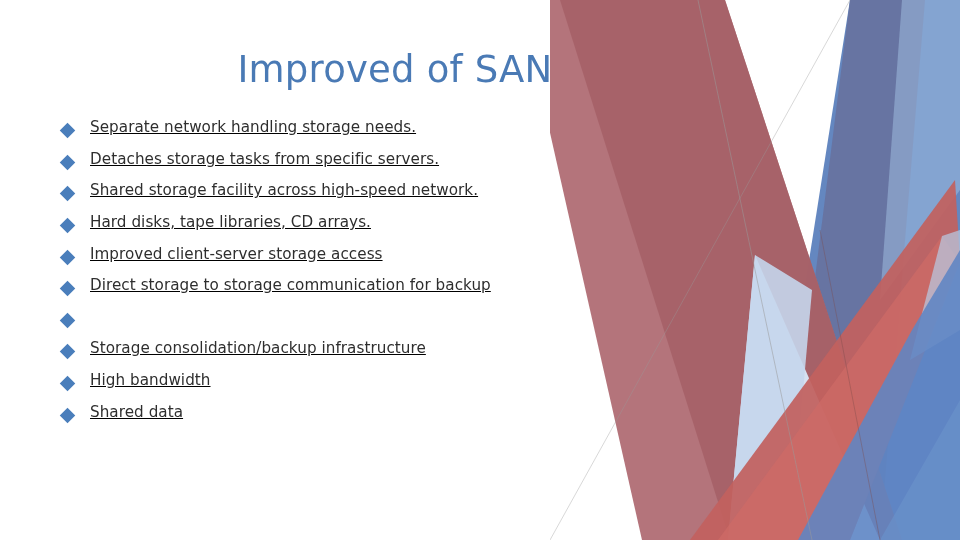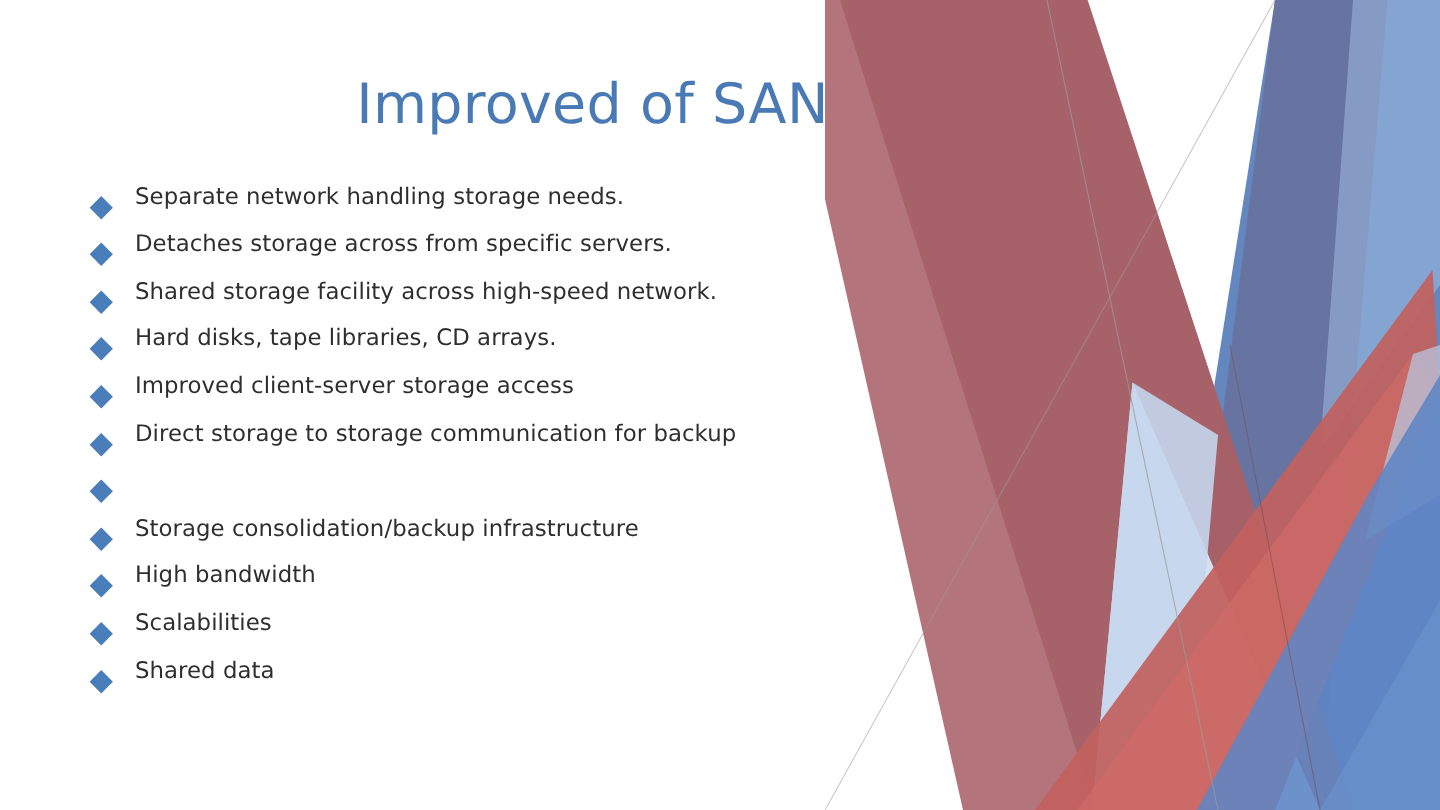--- a/index.html
+++ b/index.html
@@ -52,23 +52,24 @@
     position: absolute;
     left: 62px;
     top: 112px;
     width: 530px;
     margin: 0;
     padding: 0;
     list-style: none;
   }
   .bullet-row {
     display: flex;
-    align-items: flex-end;
+    align-items: center;
     height: 31.6px;
     line-height: 25px;
+    text-decoration: underline;
   }
   .bullet-marker {
     flex: 0 0 auto;
     width: 11px;
     height: 11px;
     margin-top: 6px;
     margin-right: 17px;
     background: #4a7ebb;
     transform: rotate(45deg);
   }
@@ -120,21 +121,21 @@
 
   <div id="title">Improved of SAN</div>
 
   <ul id="bullets">
     <li class="bullet-row">
       <span class="bullet-marker"></span>
       <span class="bullet-text">Separate network handling storage needs.</span>
     </li>
     <li class="bullet-row">
       <span class="bullet-marker"></span>
-      <span class="bullet-text">Detaches storage across from specific servers.</span>
+      <span class="bullet-text">Detaches storage tasks from specific servers.</span>
     </li>
     <li class="bullet-row">
       <span class="bullet-marker"></span>
       <span class="bullet-text">Shared storage facility across high-speed network.</span>
     </li>
     <li class="bullet-row">
       <span class="bullet-marker"></span>
       <span class="bullet-text">Hard disks, tape libraries, CD arrays.</span>
     </li>
     <li class="bullet-row">
@@ -151,21 +152,17 @@
     <li class="bullet-row">
       <span class="bullet-marker"></span>
       <span class="bullet-text">Storage consolidation/backup infrastructure</span>
     </li>
     <li class="bullet-row">
       <span class="bullet-marker"></span>
       <span class="bullet-text">High bandwidth</span>
     </li>
     <li class="bullet-row">
       <span class="bullet-marker"></span>
-      <span class="bullet-text">Scalabilities</span>
-    </li>
-    <li class="bullet-row">
-      <span class="bullet-marker"></span>
       <span class="bullet-text">Shared data</span>
     </li>
   </ul>
 
 </div>
 
 </body></html>

